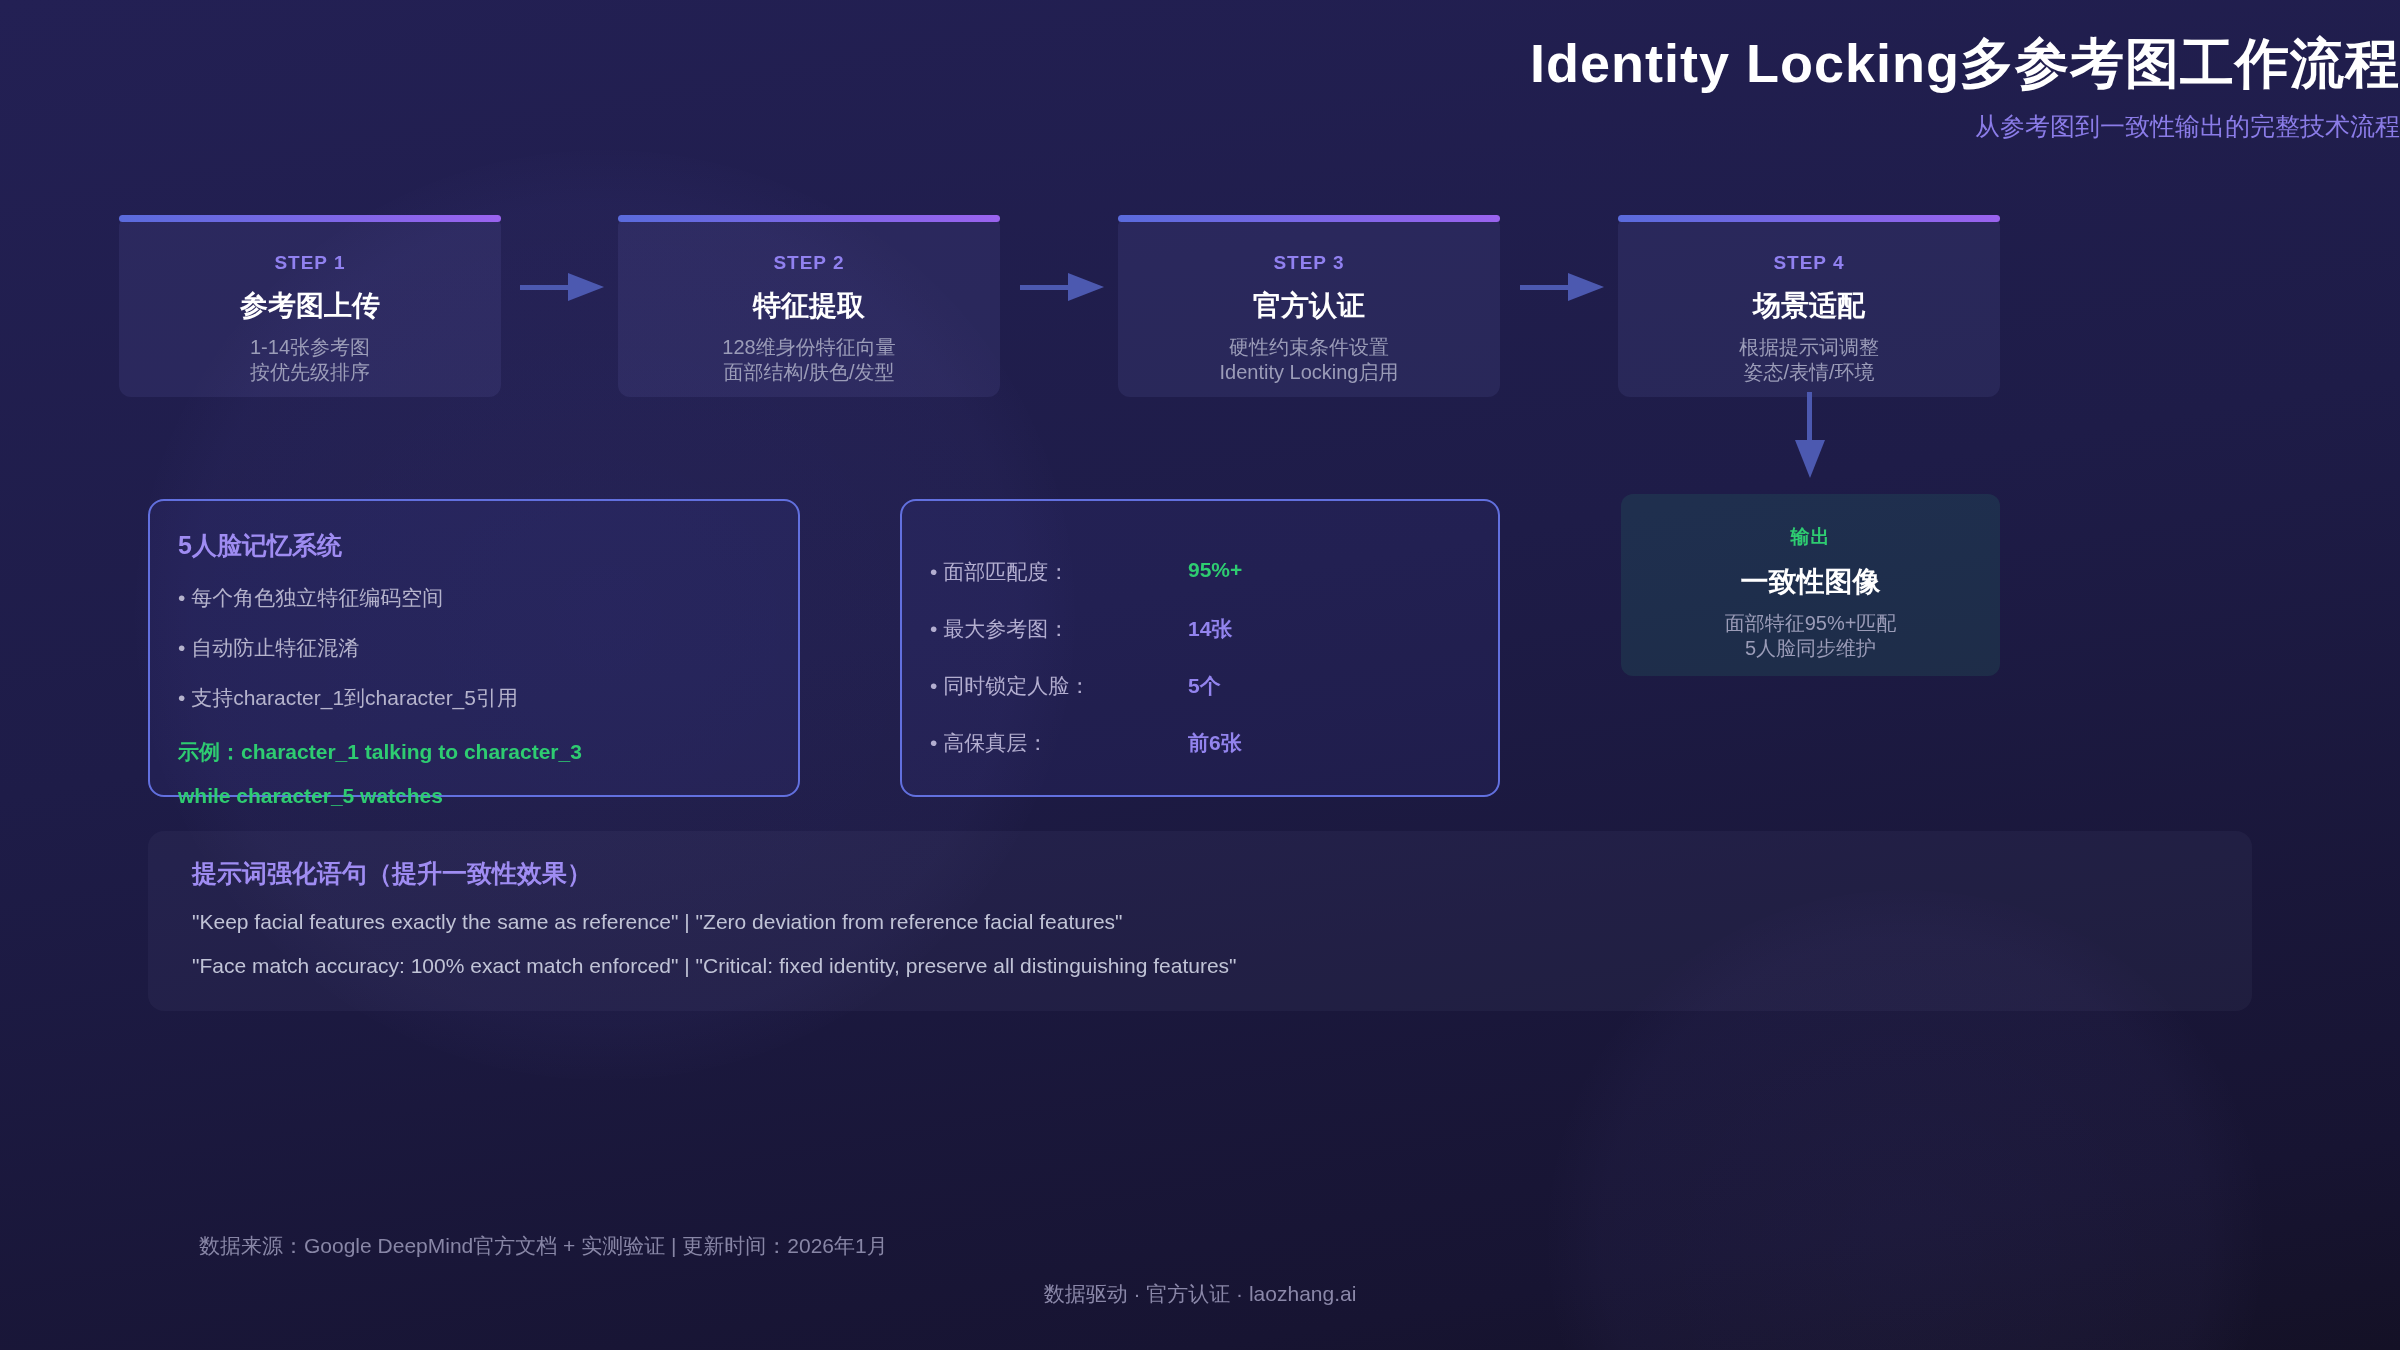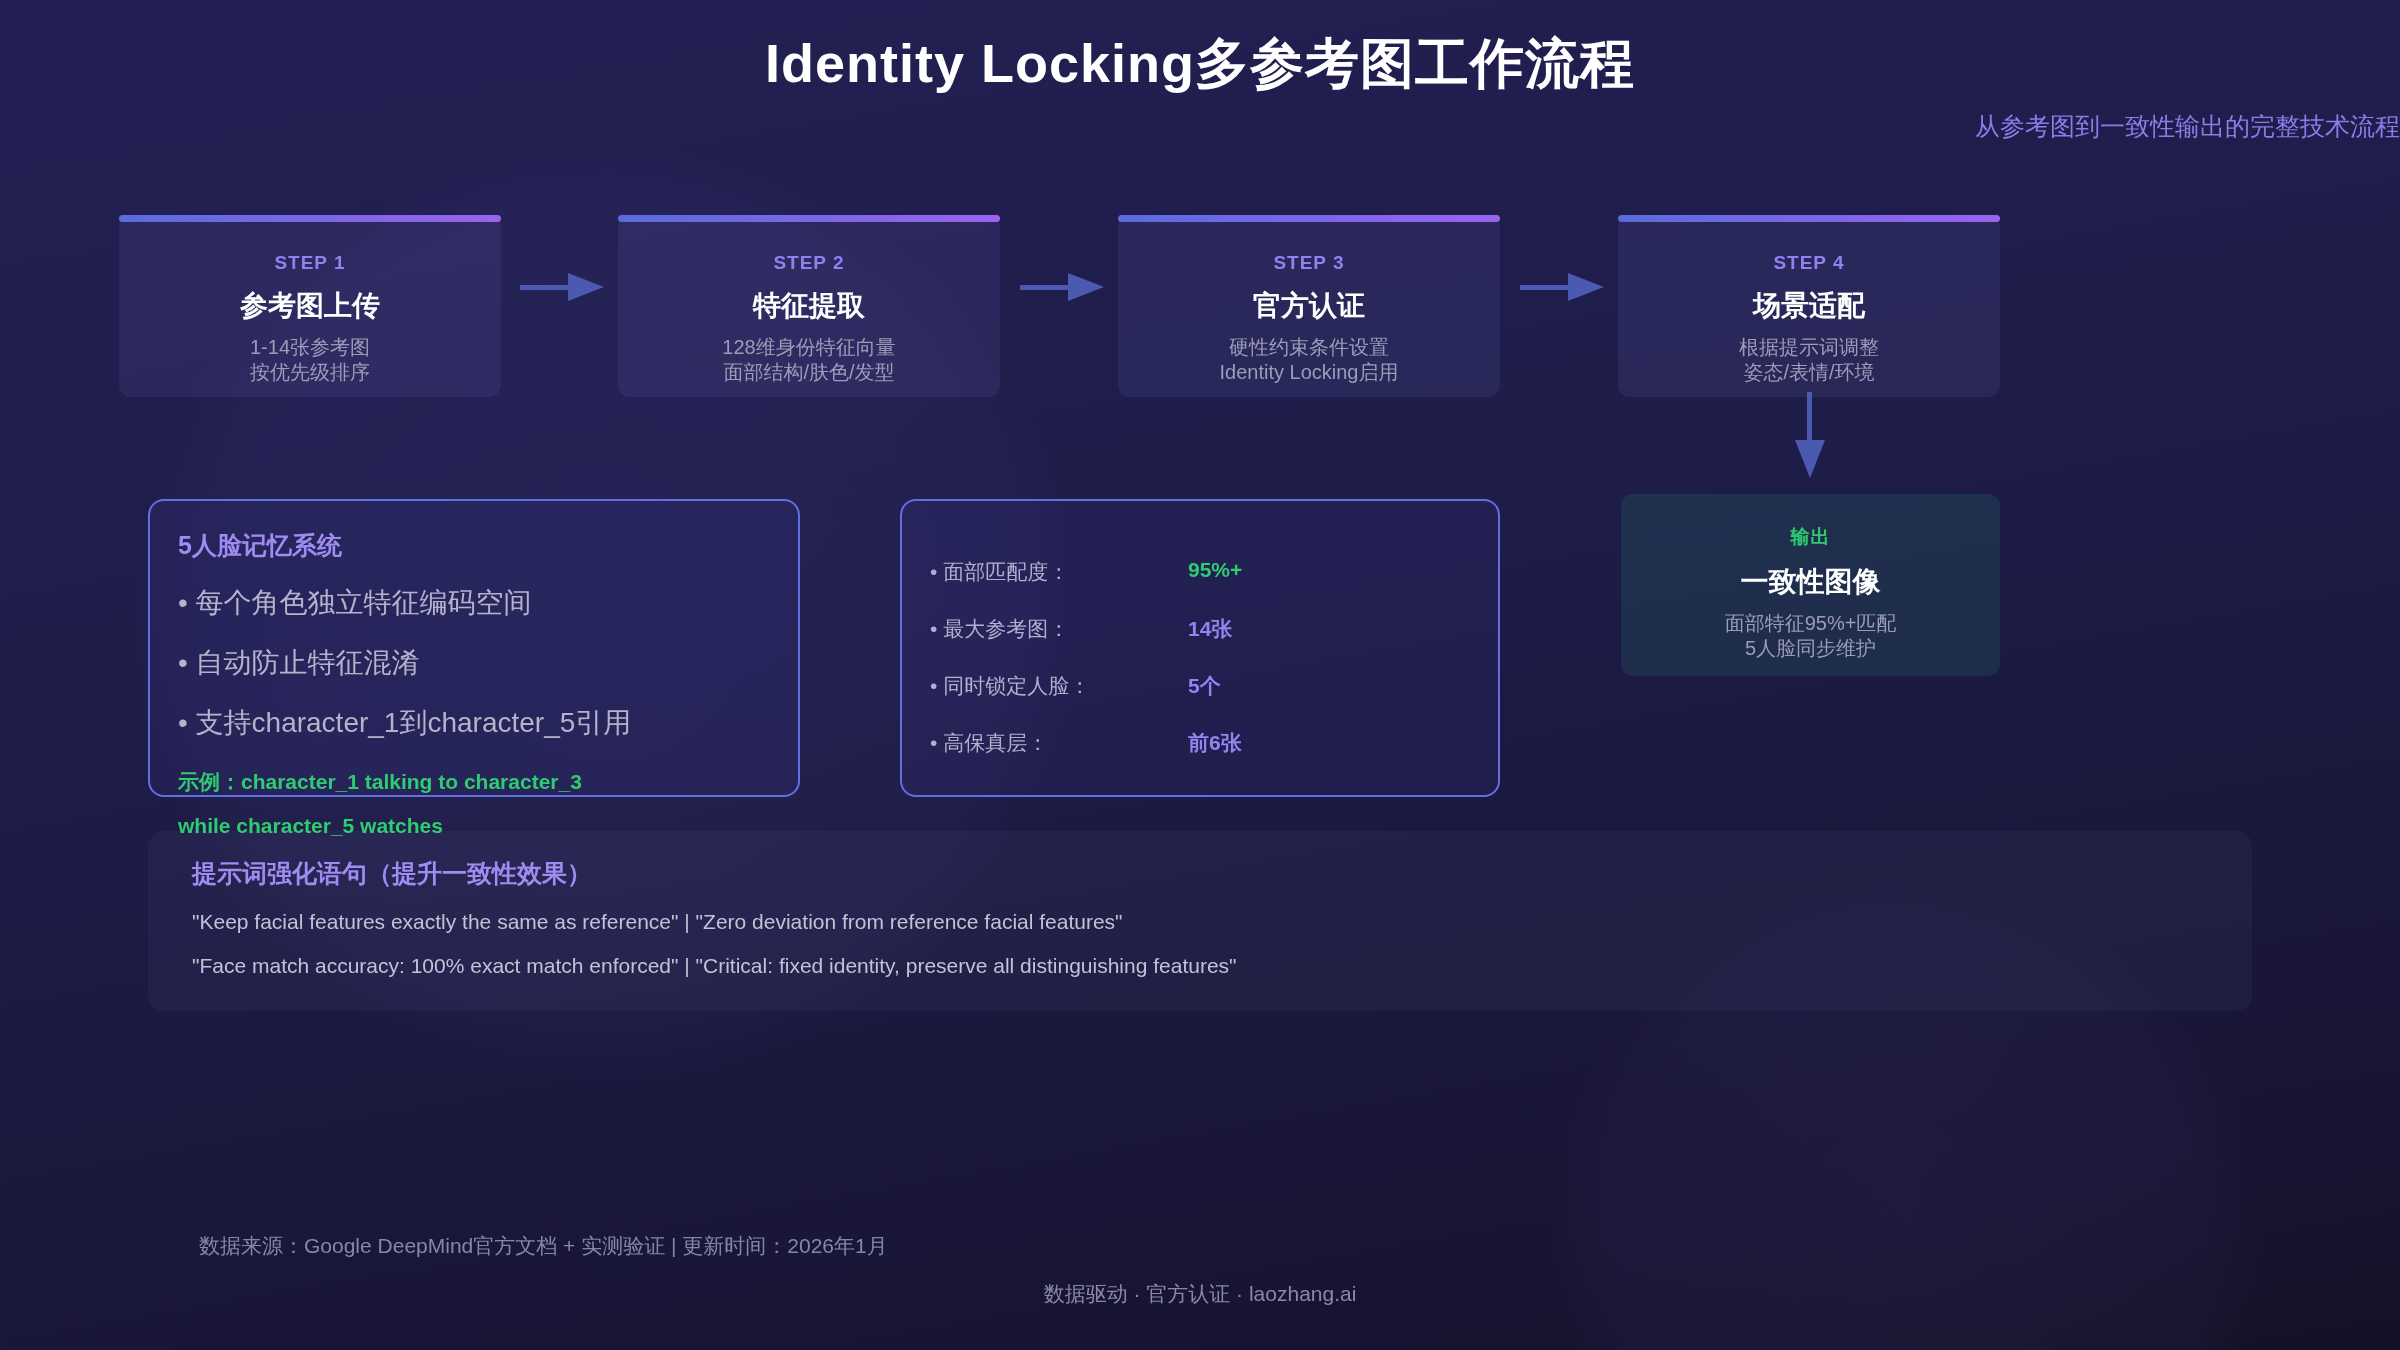--- a/index.html
+++ b/index.html
@@ -8,21 +8,21 @@
     position:relative; width:2400px; height:1350px; overflow:hidden;
     background:linear-gradient(170deg,#232054 0%,#1e1c48 45%,#171432 88%,#141126 100%);
     font-family:"Liberation Sans","DejaVu Sans",sans-serif;
   }
   .bg-circle { position:absolute; border-radius:50%; pointer-events:none; }
   .bg-circle.c1 { left:135px; top:150px; width:940px; height:930px;
     background:radial-gradient(circle, rgba(138,128,255,0.055) 0%, rgba(138,128,255,0.035) 62%, rgba(138,128,255,0) 72%); }
   .bg-circle.c2 { left:1545px; top:890px; width:720px; height:700px;
     background:radial-gradient(circle, rgba(150,140,255,0.05) 0%, rgba(150,140,255,0.03) 60%, rgba(150,140,255,0) 72%); }
 
-  .page-title { position:absolute; top:28px; left:0; width:100%; text-align:center;
+  .page-title { position:absolute; top:28px; left:0; width:100%; text-align:right;
     font-size:54px; font-weight:bold; color:#ffffff; letter-spacing:1px; }
   .page-subtitle { position:absolute; top:110px; left:0; width:100%; text-align:right;
     font-size:25px; color:#8b7ce8; }
 
   .step-card { position:absolute; top:215px; width:382px; height:182px;
     background:rgba(140,140,230,0.10); border-radius:12px; text-align:center; }
   .step-card .topbar { height:7px; border-radius:4px;
     background:linear-gradient(90deg,#5a6bdc 0%,#9a63ef 100%); }
   .step-label { margin-top:30px; font-size:19px; font-weight:bold; color:#9181f0; letter-spacing:1px; }
   .step-label.green { color:#2ecc71; }
@@ -44,21 +44,21 @@
     border-left:15px solid transparent; border-right:15px solid transparent; }
 
   .output-card { position:absolute; left:1621px; top:494px; width:379px; height:182px;
     background:rgba(42,160,120,0.14); border-radius:12px; text-align:center; }
 
   .panel { position:absolute; top:499px; height:298px; border:2px solid #6270df;
     border-radius:16px; background:rgba(110,100,255,0.06); padding:28px 28px; }
   .panel.memory { left:148px; width:652px; }
   .panel.metrics { left:900px; width:600px; }
   .panel-title { font-size:25px; font-weight:bold; color:#9f8cf2; }
-  .bullet-line { margin-top:22px; font-size:28px; color:#b5b3cc; }
+  .bullet-line { margin-top:22px; font-size:21px; color:#b5b3cc; }
   .example-line { margin-top:18px; font-size:21px; font-weight:bold; color:#2ecc71; }
   .example-line.first { margin-top:26px; }
   .metric-row { display:flex; margin-top:29px; font-size:21px; }
   .metric-label { width:258px; color:#b3aed0; }
   .metric-value { font-weight:bold; }
   .metric-value.green { color:#2ecc71; }
   .metric-value.purple { color:#9384ee; }
 
   .prompt-box { position:absolute; left:148px; top:831px; width:2104px; height:180px;
     background:rgba(210,215,255,0.045); border-radius:16px; padding:26px 44px; }

